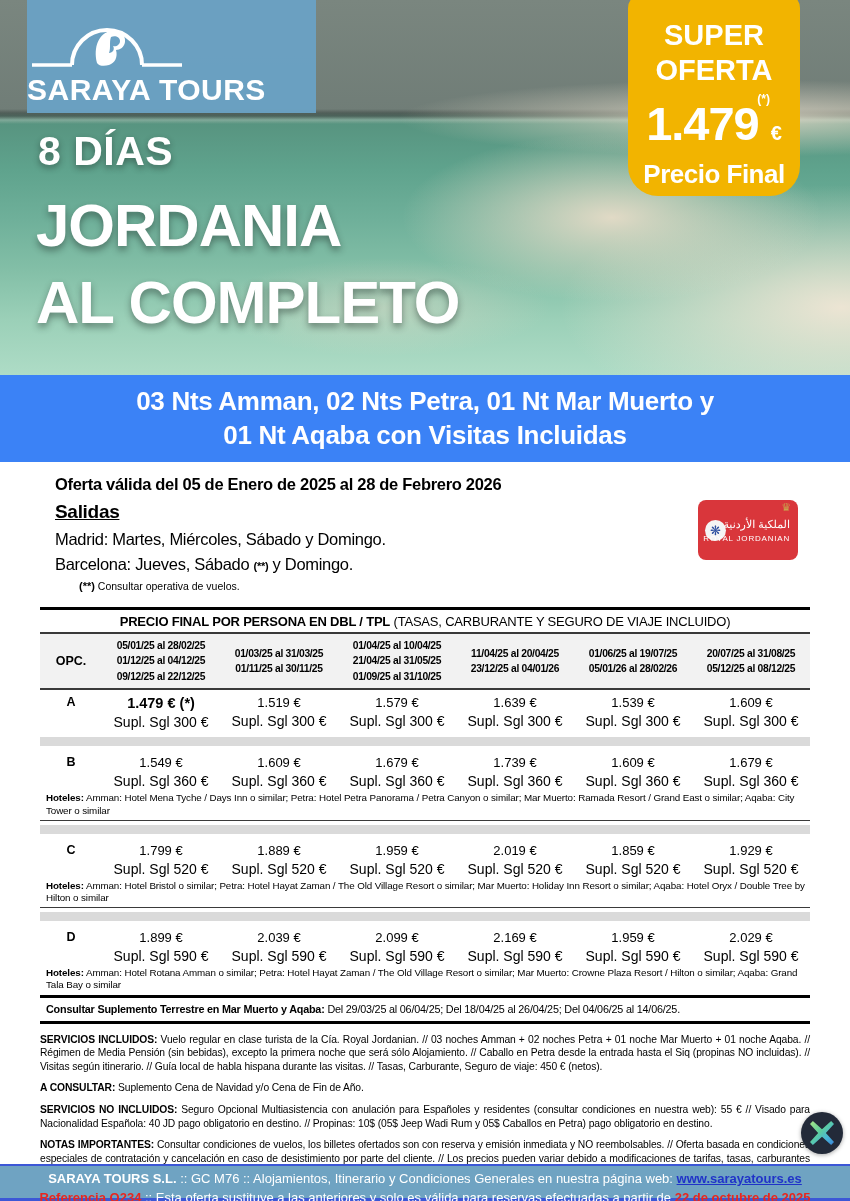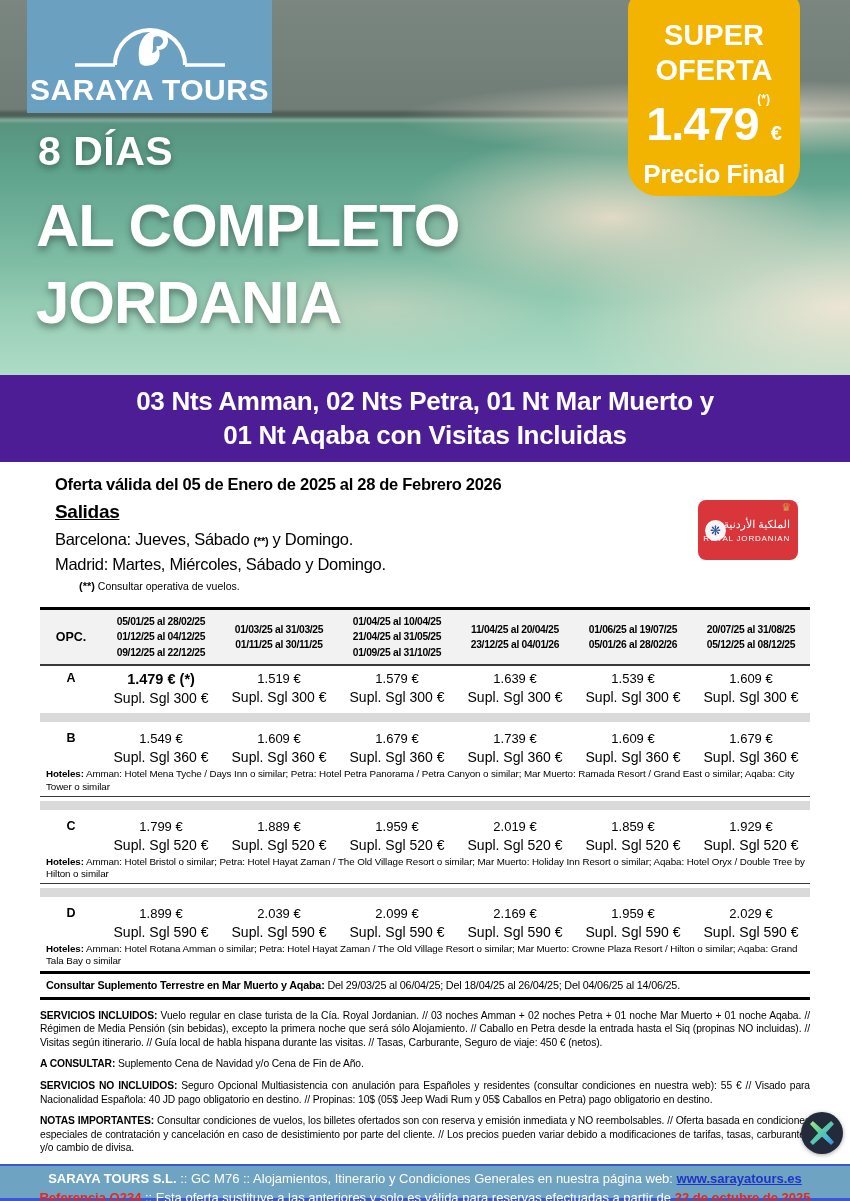--- a/index.html
+++ b/index.html
@@ -11,23 +11,23 @@
     position:relative; height:375px; overflow:hidden;
     background:
       radial-gradient(ellipse 300px 120px at 72% 58%, rgba(231,220,200,0.95), rgba(231,220,200,0) 70%),
       radial-gradient(ellipse 390px 170px at 99% 82%, rgba(238,229,212,0.98), rgba(238,229,212,0) 72%),
       radial-gradient(ellipse 500px 55px at 88% 31.5%, rgba(224,216,198,0.85), rgba(224,216,198,0) 70%),
       radial-gradient(ellipse 240px 70px at 45% 82%, rgba(226,216,198,0.45), rgba(226,216,198,0) 70%),
       linear-gradient(to bottom, rgba(0,0,0,0) 109px, rgba(52,62,58,0.50) 113px, rgba(52,62,58,0.50) 116px, rgba(205,210,202,0.35) 120px, rgba(0,0,0,0) 124px),
       linear-gradient(to bottom, #7a867f 0px, #707d77 112px, #57937f 120px, #5fa38d 170px, #6fb09a 220px, #83bfa7 270px, #9bd0b8 320px, #aedcc6 375px);
   }
   .logo-box {
-    position:absolute; left:27px; top:0; width:245px; height:113px;
+    position:absolute; left:27px; top:0; width:289px; height:113px;
     background:rgba(106,161,196,0.96);
-    display:flex; flex-direction:column; align-items:center; justify-content:flex-end;
+    display:flex; flex-direction:column; justify-content:flex-end;
     padding-bottom:8px;
   }
   .logo-box svg { display:block; }
   .logo-text { color:#fff; font-weight:bold; font-size:30px; letter-spacing:0.5px; line-height:1; margin-top:2px; }
   .badge {
     position:absolute; right:50px; top:-6px; width:172px; height:202px;
     background:#F2B400; border-radius:14px 14px 30px 30px;
     display:flex; flex-direction:column; align-items:center; color:#fff;
     padding-top:24px; text-align:center;
   }
@@ -42,21 +42,21 @@
     letter-spacing:0.5px; text-shadow:0 3px 6px rgba(25,35,32,0.45);
   }
   .hero-title {
     position:absolute; left:36px; top:188px; color:#fff; font-weight:bold;
     font-size:60px; line-height:1.32; letter-spacing:-1px; text-shadow:0 4px 7px rgba(25,35,32,0.45);
   }
   .hero-title div { line-height:1.28; }
 
   
   .banner {
-    height:87px; background:#4c1d95; color:#fff; text-align:center;
+    height:87px; background:#3b82f6; color:#fff; text-align:center;
     display:flex; flex-direction:column; justify-content:center; gap:3px;
   }
   .banner div { font-size:26px; font-weight:bold; letter-spacing:-0.3px; }
 
   
   .intro { position:relative; padding:13px 0 0 55px; color:#000; }
   .validity { font-size:16.5px; font-weight:bold; margin-bottom:7px; letter-spacing:-0.3px; }
   .salidas { font-size:19px; font-weight:bold; text-decoration:underline; margin-bottom:7px; letter-spacing:-0.3px; }
   .city { font-size:16.5px; font-weight:400; margin-bottom:6px; letter-spacing:-0.3px; }
   .city .mark { font-size:11px; font-weight:bold; }
@@ -142,46 +142,47 @@
       <div class="badge-ast">(*)</div>
       <div class="badge-price-row">
         <span class="badge-price">1.479</span>
         <span class="badge-cur">€</span>
       </div>
       <div class="badge-final">Precio Final</div>
     </div>
 
     <div class="hero-days">8 DÍAS</div>
     <div class="hero-title">
+      <div>JORDANIA</div>
       <div>AL COMPLETO</div>
-      <div>JORDANIA</div>
     </div>
   </div>
 
   <div class="banner">
     <div>03 Nts Amman,  02 Nts Petra, 01 Nt Mar Muerto y</div>
     <div>01 Nt Aqaba con Visitas Incluidas</div>
   </div>
 
   <div class="intro">
     <div class="validity">Oferta válida del 05 de Enero de 2025 al 28 de Febrero 2026</div>
     <div class="salidas">Salidas</div>
+    <div class="city">Madrid: Martes, Miércoles, Sábado y Domingo.</div>
     <div class="city"><span>Barcelona: Jueves, Sábado </span><span class="mark">(**)</span><span> y Domingo.</span></div>
-    <div class="city">Madrid: Martes, Miércoles, Sábado y Domingo.</div>
     <div class="vuelos-note"><b>(**)</b><span> Consultar operativa de vuelos.</span></div>
 
     <div class="rj-logo">
       <div class="rj-crown">♛</div>
       <div class="rj-emblem">❋</div>
       <div class="rj-arabic">الملكية الأردنية</div>
       <div class="rj-name">ROYAL JORDANIAN</div>
     </div>
   </div>
 
   <div class="ptable">
+    <div class="t-title"><b>PRECIO FINAL POR PERSONA EN DBL / TPL</b><span> (TASAS, CARBURANTE Y SEGURO DE VIAJE INCLUIDO)</span></div>
 
     <div class="t-head">
       <div class="c-opc">OPC.</div>
       <div class="col">
         <div>05/01/25 al 28/02/25</div>
           <div>01/12/25 al 04/12/25</div>
           <div>09/12/25 al 22/12/25</div>
       </div>
       <div class="col">
         <div>01/03/25 al 31/03/25</div>

